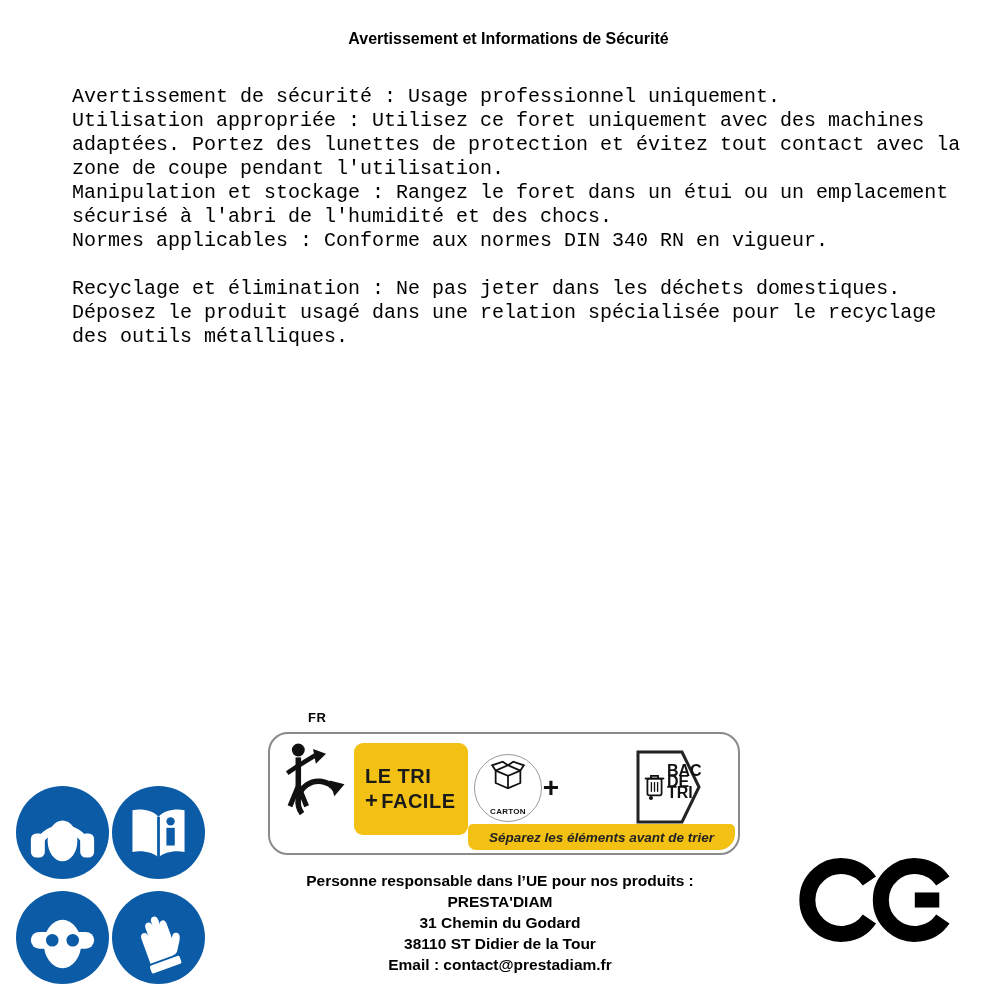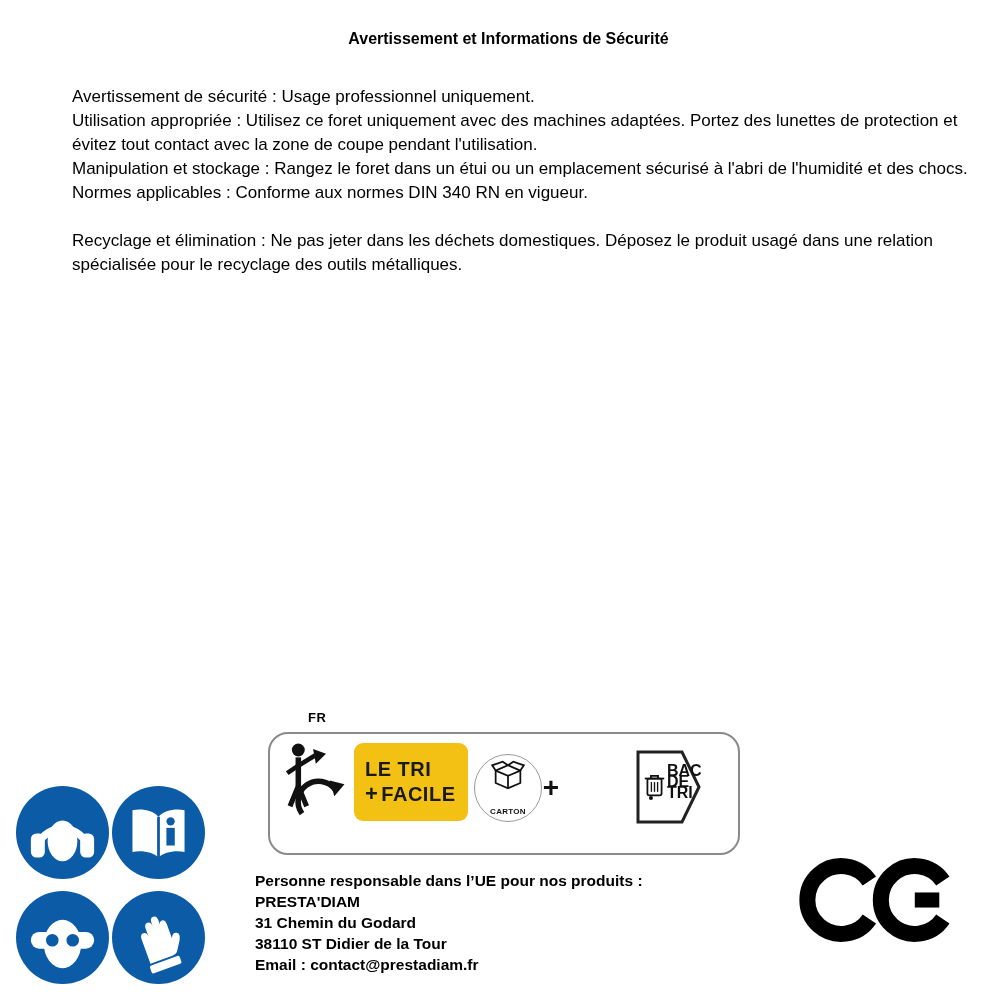--- a/index.html
+++ b/index.html
@@ -12,21 +12,21 @@
     overflow:hidden;
   }
 
   .title {
     position:absolute; top:30px; left:0; right:0;
     text-align:center; font-weight:bold; font-size:16px;padding-left:12px;
   }
 
   .body-text {
     position:absolute; top:85px; left:72px; width:896px;
-    font-size:17px; line-height:24px;
+    font-size:20px; line-height:24px;font-family:Liberation Mono, monospace;
   }
   .body-text p { margin:0; }
   .body-text p.gap-top { margin-top:24px; }
 
   
   .picto { position:absolute; width:93px; height:93px; }
   .picto svg { width:100%; height:100%; display:block; }
   .picto-1 { left:16px;  top:786px; }
   .picto-2 { left:112px; top:786px; }
   .picto-3 { left:16px;  top:891px; }
@@ -37,21 +37,21 @@
     position:absolute; left:268px; top:710px;
     font-weight:bold; font-size:13px; letter-spacing:0.5px;padding-left:40px;
   }
   .tri-badge {
     position:absolute; left:268px; top:732px;
     width:472px; height:123px; box-sizing:border-box;
     background:#fff; border:2px solid #8a8a8a; border-radius:20px;
   }
   .triman { position:absolute; left:8px; top:5px; width:72px; height:94px; }
   .yellow-block {
-    position:absolute; left:84px; top:9px; width:114px; height:78px;
+    position:absolute; left:84px; top:9px; width:114px; height:92px;
     background:var(--badge-yellow, #F2C114); border-radius:9px;
     display:flex; flex-direction:column; justify-content:center;
     padding-left:11px; box-sizing:border-box;
   }
   .yellow-block .l1 { font-weight:bold; font-size:20px; color:#1a1a1a; letter-spacing:0.5px; }
   .yellow-block .l2 { font-weight:bold; font-size:20px; color:#1a1a1a; letter-spacing:0.5px; }
   .yellow-block .plus-glyph { font-size:22px; margin-right:3px; }
 
   .sort-circle {
     position:absolute; top:20px; width:68px; height:68px;
@@ -81,21 +81,21 @@
     position:absolute; left:198px; right:3px; bottom:3px; height:26px;
     background:var(--badge-yellow, #F2C114);
     border-radius:5px 5px 16px 8px;
     display:flex; align-items:center; justify-content:center;
     font-size:13.5px; font-weight:bold; font-style:italic; color:#222;
   }
 
   
   .address {
     position:absolute; left:255px; top:870px; width:490px;
-    font-weight:bold; font-size:15.5px; line-height:21px;
+    text-align:center; font-weight:bold; font-size:15.5px; line-height:21px;
   }
 
   
   .ce-mark { position:absolute; left:798px; top:852px; width:162px; height:96px; }
 </style>
 </head>
 <body>
 
 <div class="page">
 
@@ -196,20 +196,21 @@
         <line x1="16.5" y1="12" x2="16.5" y2="23" stroke="#111" stroke-width="1.5"></line>
         <circle cx="9" cy="30" r="2.3" fill="#111"></circle>
       </svg>
       <div class="bac-text">
         <div>BAC</div>
         <div>DE</div>
         <div>TRI</div>
       </div>
     </div>
 
+    <div class="tagline">Séparez les éléments avant de trier</div>
   </div>
 
   <div class="address">
     <div>Personne responsable dans l’UE pour nos produits :</div>
     <div>PRESTA'DIAM</div>
     <div>31 Chemin du Godard</div>
     <div>38110 ST Didier de la Tour</div>
     <div>Email : contact@prestadiam.fr</div>
   </div>
 

